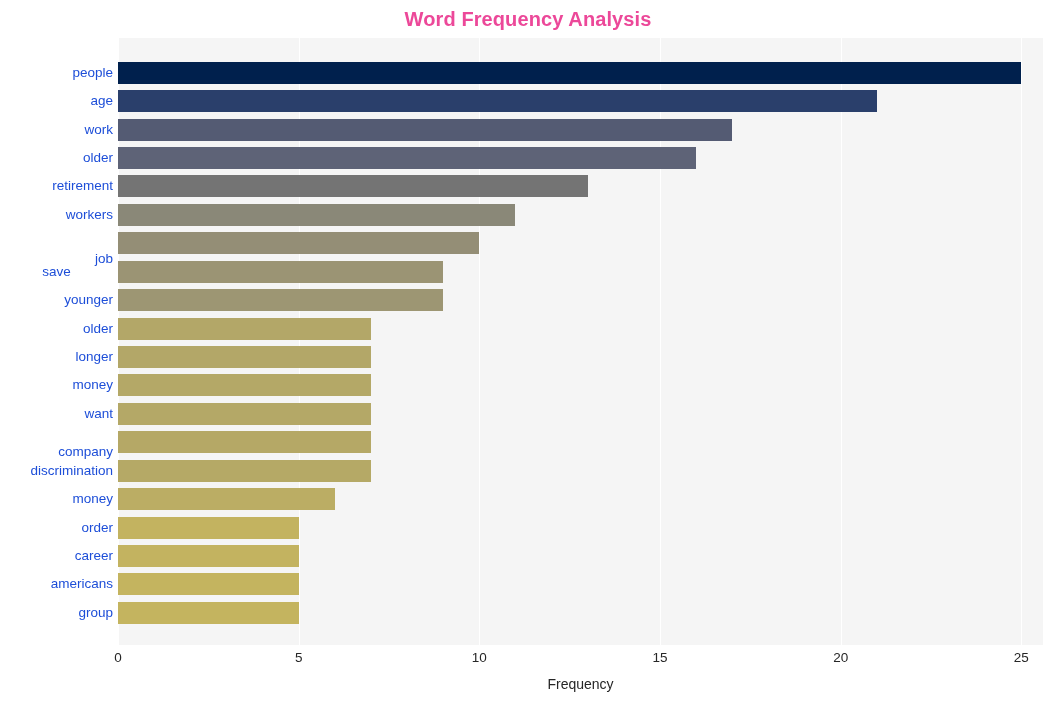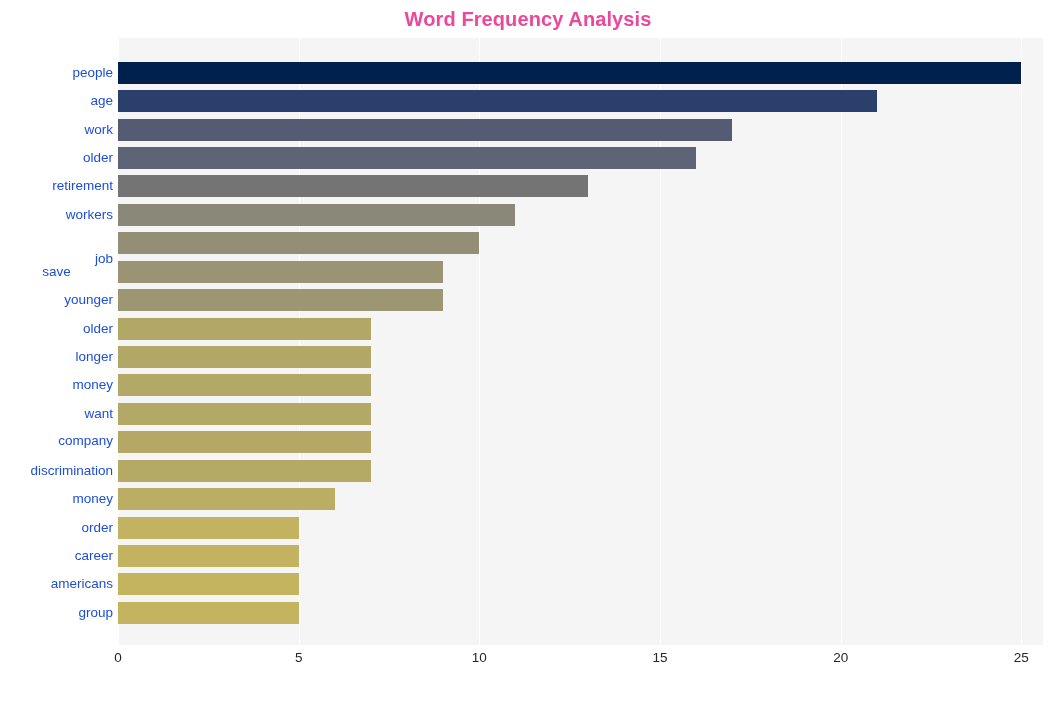--- a/index.html
+++ b/index.html
@@ -202,32 +202,33 @@
       <div class="y-tick-label" style="top: 111.963px;">older</div>
       <div class="y-tick-label" style="top: 140.394px;">retirement</div>
       <div class="y-tick-label" style="top: 168.825px;">workers</div>
       <div class="y-tick-label" style="top: 197.256px; margin-top: 16px;">job</div>
       <div class="y-tick-label" style="top: 226px; text-align: center;">save</div>
       <div class="y-tick-label" style="top: 254.118px;">younger</div>
       <div class="y-tick-label" style="top: 282.548px;">older</div>
       <div class="y-tick-label" style="top: 310.979px;">longer</div>
       <div class="y-tick-label" style="top: 339.41px;">money</div>
       <div class="y-tick-label" style="top: 367.841px;">want</div>
-      <div class="y-tick-label" style="top: 395px; margin-left: 9px;">company</div>
+      <div class="y-tick-label" style="top: 406px; margin-left: 9px;">company</div>
       <div class="y-tick-label" style="top: 424.703px;">discrimination</div>
       <div class="y-tick-label" style="top: 453.134px;">money</div>
       <div class="y-tick-label" style="top: 481.565px;">order</div>
       <div class="y-tick-label" style="top: 509.996px;">career</div>
       <div class="y-tick-label" style="top: 538.427px; text-align: right;">americans</div>
       <div class="y-tick-label" style="top: 566.858px;">group</div>
     </div>
 
   <div id="x-axis">
       <div class="x-tick-label" style="left: 0px;">0</div>
       <div class="x-tick-label" style="left: 180.664px;">5</div>
       <div class="x-tick-label" style="left: 361.328px;">10</div>
       <div class="x-tick-label" style="left: 541.992px;">15</div>
       <div class="x-tick-label" style="left: 722.656px;">20</div>
       <div class="x-tick-label" style="left: 903.32px;">25</div>
     </div>
 
+  <div id="x-axis-title">Frequency</div>
 
 </div>
 
 </body></html>

